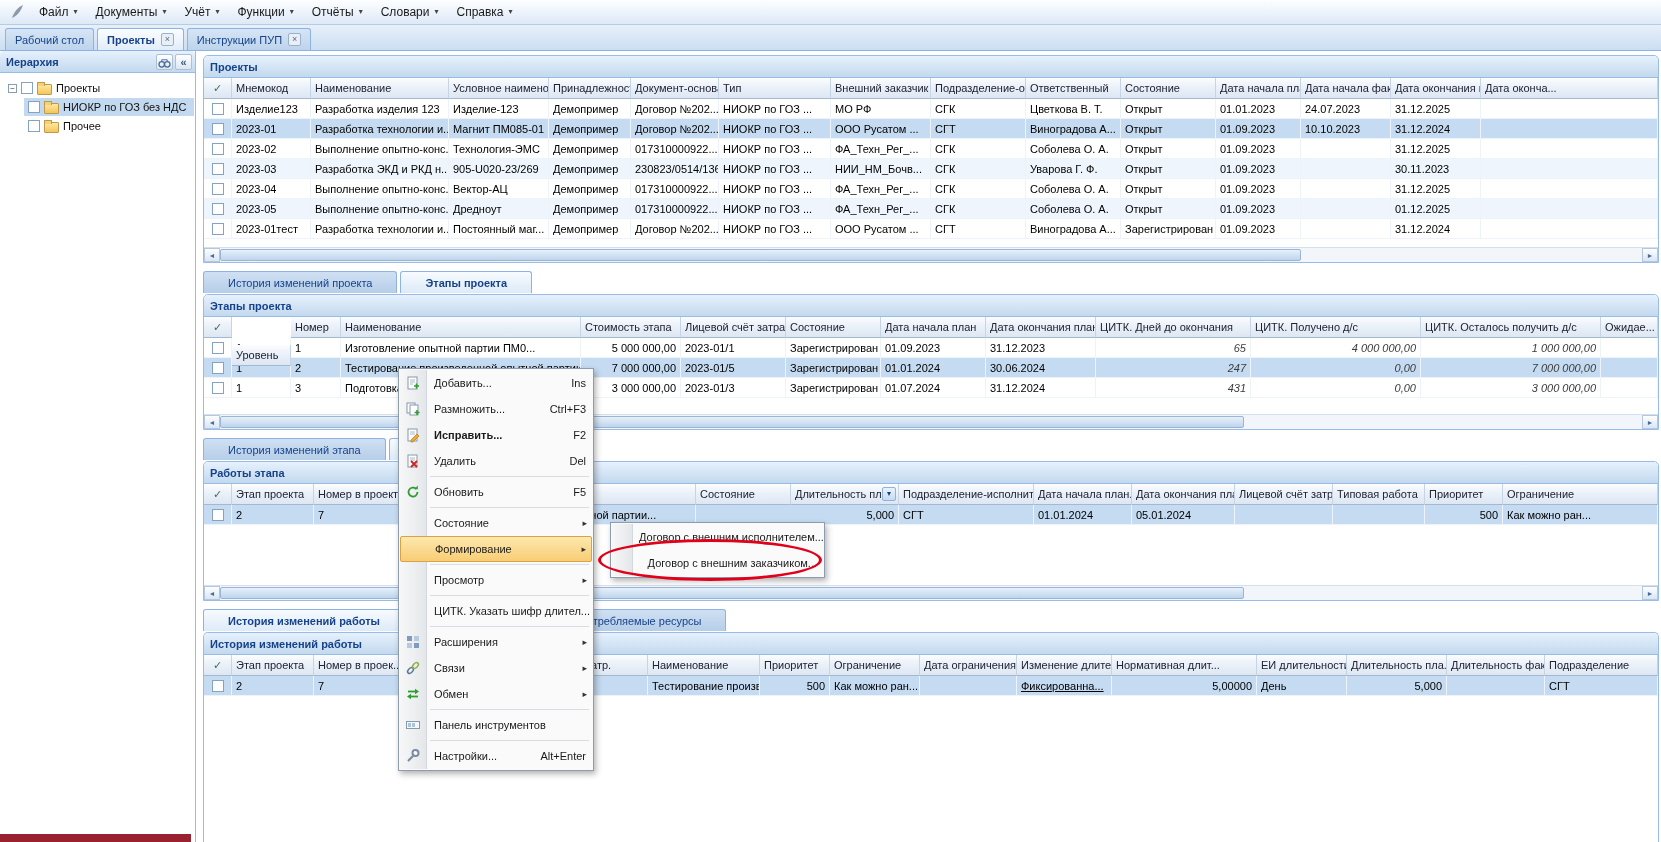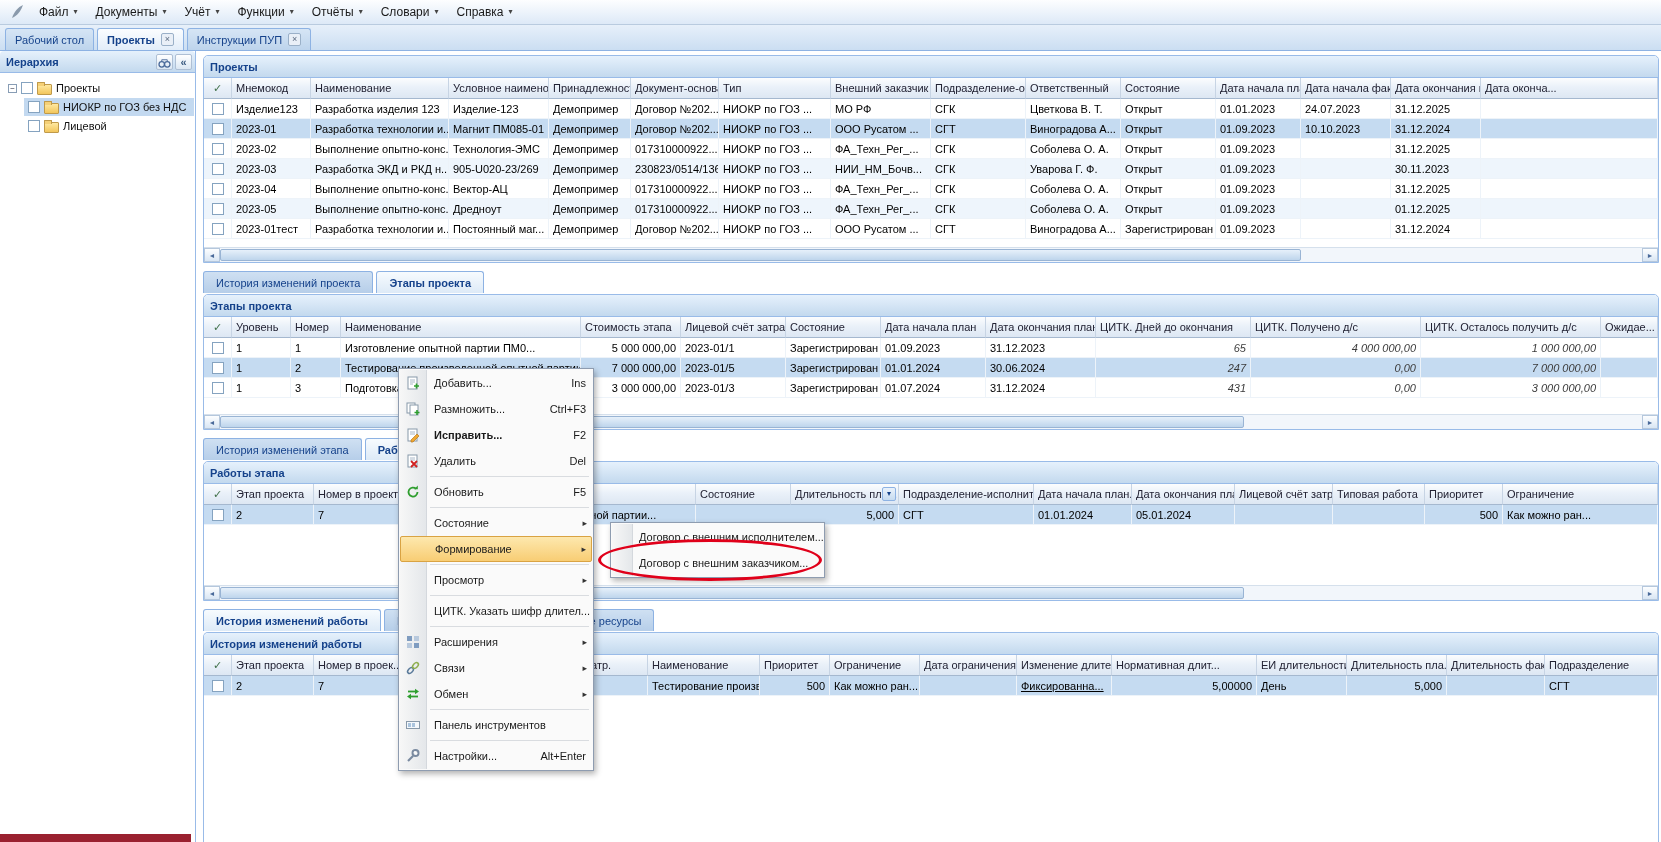--- a/index.html
+++ b/index.html
@@ -52,36 +52,36 @@
   .gc.ctr{display:flex;align-items:center;justify-content:center;padding:0;}
 
   
   .hscroll{margin-top:auto;height:15px;background:#f2f6fb;border-top:1px solid #d5e0ec;display:flex;flex:none;}
   .sb-btn{width:16px;height:100%;background:linear-gradient(#fdfeff,#d9e6f4);border:1px solid #b5c7dc;font-size:7px;color:#4a6a9a;display:flex;align-items:center;justify-content:center;}
   .sb-track{flex:1;position:relative;}
   .sb-thumb{position:absolute;left:0;top:1px;height:12px;background:linear-gradient(#e6f0fa,#bed5ec);border:1px solid #99b4d4;border-radius:2px;}
 
   
   .itabs{position:absolute;display:flex;gap:3px;align-items:flex-end;height:23px;z-index:4;}
-  .itab{height:22px;padding:0 12px;display:flex;align-items:center;border:1px solid #8db2e3;border-bottom:none;border-radius:3px 3px 0 0;background:linear-gradient(#cfe0f2,#b6cee9);color:#15428b;font-size:11px;white-space:nowrap;}
+  .itab{height:22px;padding:0 24px;display:flex;align-items:center;border:1px solid #8db2e3;border-bottom:none;border-radius:3px 3px 0 0;background:linear-gradient(#cfe0f2,#b6cee9);color:#15428b;font-size:11px;white-space:nowrap;}
   .itab.active{background:linear-gradient(#f7fbfe,#ddeaf7);font-weight:bold;}
 
   
   #context-menu{position:absolute;left:398px;top:368px;width:196px;background:#fafafa;border:1px solid #8e9cb0;box-shadow:2px 3px 6px rgba(0,0,0,.3);z-index:110;padding:1px;}
   #context-menu::before{content:"";position:absolute;left:1px;top:1px;bottom:1px;width:26px;background:linear-gradient(to right,#f7f7f7,#e4e7ea);border-right:1px solid #d4d8dd;}
   .cm-item{position:relative;height:26px;display:flex;align-items:center;padding:0 6px 0 34px;font-size:11px;color:#1a1a1a;white-space:nowrap;}
   .cm-icon{position:absolute;left:5px;top:5px;width:16px;height:16px;}
   .cm-label{flex:1;}
   .cm-shortcut{margin-left:14px;color:#1a1a1a;}
   .cm-arrow{position:absolute;right:5px;font-size:9px;color:#333;}
   .cm-item.hl{background:linear-gradient(#fde8ae,#f8cd74);border:1px solid #d9a343;border-radius:2px;}
   .cm-item.bold .cm-label{font-weight:bold;}
   .cm-sep{height:1px;background:#d9dce0;margin:2px 3px 2px 30px;}
 
-  #submenu{position:absolute;left:610px;top:522px;width:215px;background:#fafafa;border:1px solid #8e9cb0;box-shadow:2px 3px 6px rgba(0,0,0,.3);z-index:120;padding:1px;}
+  #submenu{position:absolute;left:610px;top:522px;width:215px;background:#fafafa;border:1px solid #8e9cb0;box-shadow:2px 3px 6px rgba(0,0,0,.3);z-index:120;padding:1px;text-align:right;}
   #submenu::before{content:"";position:absolute;left:1px;top:1px;bottom:1px;width:20px;background:linear-gradient(to right,#f7f7f7,#e4e7ea);border-right:1px solid #d4d8dd;}
   #submenu .cm-item{padding-left:27px;}
 
   #annotation-ellipse{position:absolute;left:598px;top:539px;width:224px;height:42px;border:3px solid #e0001a;border-radius:50%;z-index:130;}
 </style>
 </head>
 <body>
 
 <div id="menubar">
   <span class="logo">
@@ -155,21 +155,21 @@
       <span class="tree-label">Проекты</span>
     </div>
     <div class="tree-row child selected">
       <span class="cbx"></span>
       <span class="folder"></span>
       <span class="tree-label">НИОКР по ГОЗ без НДС</span>
     </div>
     <div class="tree-row child">
       <span class="cbx"></span>
       <span class="folder"></span>
-      <span class="tree-label">Лицевой</span>
+      <span class="tree-label">Прочее</span>
     </div>
   </div>
 </div>
 <div id="red-bar"></div>
 
 <div class="panel" style="left:203px;top:55px;width:1456px;height:208px;">
   <div class="panel-title">Проекты</div>
   <div class="grid">
       <div class="ghrow">
         <div class="gh ctr" style="width: 28px;">✓</div>
@@ -337,21 +337,21 @@
     </div>
   <div class="itab active">
       <span>Этапы проекта</span>
     </div>
 </div>
 <div class="panel" style="left:203px;top:294px;width:1456px;height:136px;">
   <div class="panel-title">Этапы проекта</div>
   <div class="grid">
       <div class="ghrow">
         <div class="gh ctr" style="width: 28px;">✓</div>
-        <div class="gh" style="width: 59px;">Уровень</div>
+        <div class="gh" style="width: 59px; margin-top: 28px;">Уровень</div>
         <div class="gh" style="width: 50px;">Номер</div>
         <div class="gh" style="width: 240px;">Наименование</div>
         <div class="gh" style="width: 100px;">Стоимость этапа</div>
         <div class="gh" style="width: 105px;">Лицевой счёт затрат.</div>
         <div class="gh" style="width: 95px;">Состояние</div>
         <div class="gh" style="width: 105px;">Дата начала план</div>
         <div class="gh" style="width: 110px;">Дата окончания план</div>
         <div class="gh" style="width: 155px;">ЦИТК. Дней до окончания</div>
         <div class="gh" style="width: 170px;">ЦИТК. Получено д/с</div>
         <div class="gh" style="width: 180px;">ЦИТК. Осталось получить д/с</div>

